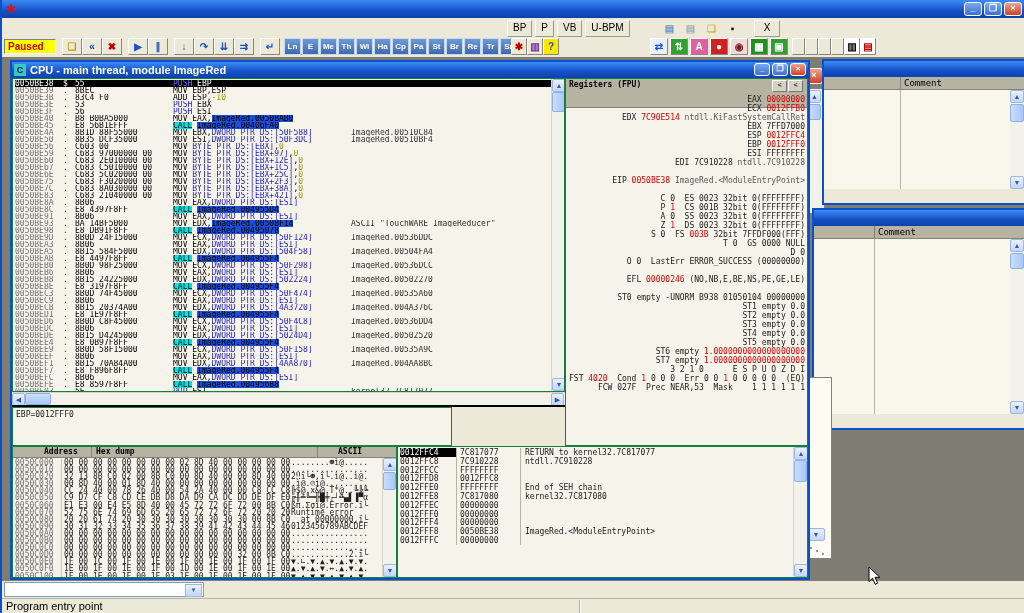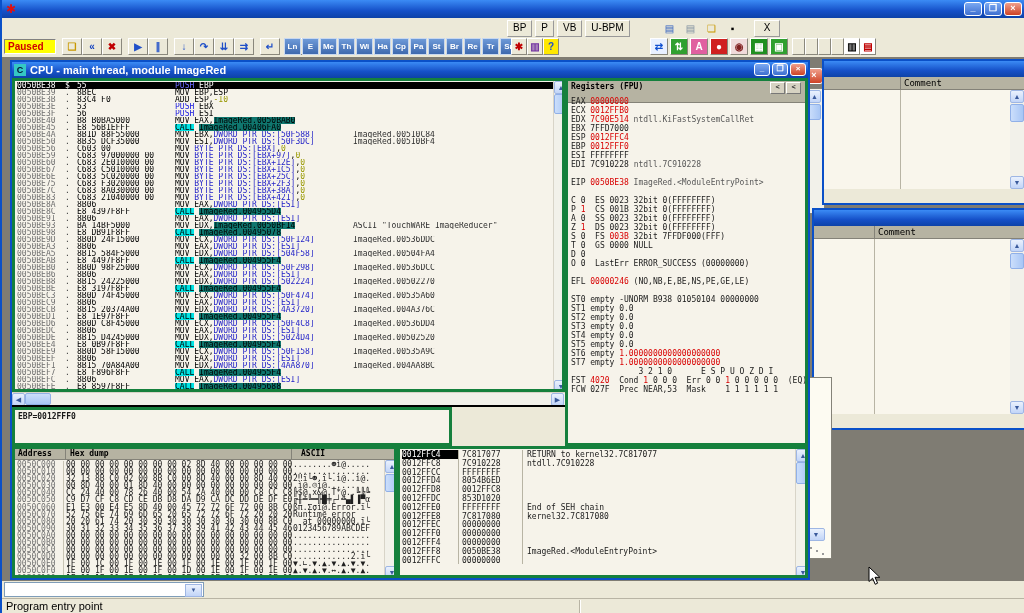--- a/index.html
+++ b/index.html
@@ -37,22 +37,22 @@
   .mdi{left:0;top:57px;width:1024px;height:524px;background:#7F7C73;overflow:hidden;}
 
   
   .childwin{position:absolute;border:2px solid #0A50C8;box-sizing:border-box;background:#ECE9D8;}
   .childtitle{height:16px;background:linear-gradient(180deg,#3B8BF5,#1550C8 60%,#0D42A8);display:flex;align-items:center;position:relative;}
   .childtitle .ct-icon{width:12px;height:12px;background:#35C8C4;color:#013;font-size:9px;font-weight:bold;text-align:center;line-height:12px;margin-left:2px;}
   .childtitle .ct-text{color:#fff;font-weight:bold;font-size:11px;margin-left:4px;white-space:nowrap;}
   .childtitle .win-controls{top:1px;right:2px;}
 
   
-  .pane{position:absolute;background:#F6F3EA;border:3px solid #15803d;box-sizing:border-box;overflow:hidden;}
-  .pane-header{background:#B6B3A2;border-bottom:1px solid #848278;color:#000;font-size:8px;font-weight:bold;line-height:12px;height:22px;padding-left:3px;box-sizing:border-box;font-family:"DejaVu Sans Mono",monospace;position:relative;}
+  .pane{position:absolute;background:#F6F3EA;border:1px solid #15803d;box-sizing:border-box;overflow:hidden;}
+  .pane-header{background:#B6B3A2;border-bottom:1px solid #848278;color:#000;font-size:8px;font-weight:bold;line-height:12px;height:29px;padding-left:3px;box-sizing:border-box;font-family:"DejaVu Sans Mono",monospace;position:relative;}
   .hdr-btn{position:absolute;top:1px;width:13px;height:10px;background:#D6D2C2;border:1px solid #fff;border-bottom-color:#777;border-right-color:#777;font-size:7px;line-height:8px;text-align:center;font-weight:bold;color:#333;}
 
   
   .sb{position:absolute;background:#F2F1EA;border-left:1px solid #D8D4C8;box-sizing:border-box;}
   .sbh{border-left:none;border-top:1px solid #D8D4C8;}
   .sbtn{position:absolute;width:14px;height:13px;background:linear-gradient(#EAF1FD,#C2D5F8);border:1px solid #9EB6E4;border-radius:2px;box-sizing:border-box;color:#3A5A9C;font-size:7px;text-align:center;line-height:11px;}
   .sthumb{position:absolute;background:linear-gradient(90deg,#CBDEFB,#A8C6F5);border:1px solid #90B0E8;border-radius:2px;box-sizing:border-box;}
   .sthumb.h{background:linear-gradient(#CBDEFB,#A8C6F5);}
 
   
@@ -61,31 +61,31 @@
   .c-addr{width:48px;color:#707070;}
   .c-pre{width:12px;color:#404040;}
   .c-bytes{width:98px;color:#000;}
   .c-instr{width:178px;color:#000;}
   .c-cmt{width:200px;color:#303030;}
   .asm-row.sel{background:#000;}
   .asm-row.sel>div{color:#fff;}
   .s-k{color:#2020E0;}
   .s-m{color:#2424C8;}
   .s-i{color:#989800;}
-  .s-t{background:#0f766e;color:#000;}
+  .s-t{background:#1d4ed8;color:#000;}
   .s-C{background:#00E4E4;color:#000;}
   .sel .s-k{color:#6A6AFF;}
 
   
-  .reg-line{height:9px;font-size:8px;line-height:9px;white-space:pre;color:#1A1A1A;font-family:"DejaVu Sans Mono",monospace;}
+  .reg-line{height:9px;font-size:8px;line-height:9px;white-space:pre;color:#1A1A1A;font-family:"DejaVu Sans Mono",monospace;text-align:right;}
   .s-r{color:#D80000;}
   .s-g{color:#585858;}
 
   
-  .dump-hcell{position:absolute;top:0;font-size:8px;font-weight:bold;line-height:10px;color:#000;font-family:"DejaVu Sans Mono",monospace;}
+  .dump-hcell{position:absolute;top:0;font-size:8px;font-weight:bold;line-height:10px;color:#000;font-family:"DejaVu Sans Mono",monospace;margin-left:28px;}
   .dump-row{display:flex;height:7.1px;font-size:8px;line-height:8px;white-space:pre;font-family:"DejaVu Sans Mono",monospace;}
   .d-addr{width:46px;color:#707070;flex:none;}
   .d-hex{width:228px;color:#202020;flex:none;border-left:1px solid #C8C4B4;border-right:1px solid #C8C4B4;padding-left:2px;box-sizing:border-box;}
   .d-ascii{color:#202020;flex:none;padding-left:2px;}
 
   
   .stk-row{display:flex;height:8.8px;font-size:8px;line-height:9px;white-space:pre;font-family:"DejaVu Sans Mono",monospace;}
   .k-addr{width:56px;color:#202020;flex:none;border-right:1px solid #B8B4A4;}
   .k-val{width:60px;color:#202020;flex:none;border-right:1px solid #B8B4A4;padding-left:3px;}
   .k-cmt{color:#202020;flex:none;padding-left:4px;}
@@ -320,21 +320,21 @@
           </div>
         </div>
 
         <div class="sb sbh" style="left:0;top:314px;width:553px;height:13px;">
           <span class="sbtn" style="left:0;top:0;width:13px;">◀</span>
           <span class="sthumb h" style="left:13px;top:0;width:26px;height:12px;"></span>
           <span class="sbtn" style="left:539px;top:0;width:13px;">▶</span>
         </div>
 
         <div class="abs blackline" style="left:0;top:327px;width:553px;height:2px;"></div>
-        <div class="pane" style="left:0;top:329px;width:440px;height:39px;font-weight:bold;">
+        <div class="pane" style="left:0;top:329px;width:440px;height:39px;">
           <span class="mono" style="position:absolute;left:3px;top:2px;font-size:8px;color:#1A1A1A;">EBP=0012FFF0</span>
         </div>
 
         <div class="pane" style="left:553px;top:0;width:243px;height:368px;">
           <div class="pane-header">
             <span>Registers (FPU)</span>
             <span class="hdr-btn" style="right:20px;">&lt;</span>
             <span class="hdr-btn" style="right:4px;">&lt;</span>
           </div>
           <div id="reg-lines" style="position:absolute;left:3px;top:16px;width:236px;">
@@ -371,56 +371,54 @@
               <div class="reg-line"><span>              3 2 1 0      E S P U O Z D I</span></div>
               <div class="reg-line"><span>FST </span><span class="s-r">4020</span><span>  Cond </span><span class="s-r">1</span><span> 0 0 0  Err 0 0 </span><span class="s-r">1</span><span> 0 0 0 0 0  (EQ)</span></div>
               <div class="reg-line"><span>FCW 027F  Prec NEAR,53  Mask    1 1 1 1 1 1</span></div>
             </div>
         </div>
 
         <div class="pane" style="left:0;top:368px;width:385px;height:132px;">
           <div class="pane-header" style="height:11px;line-height:10px;">
             <span class="dump-hcell" style="left:3px;">Address</span>
             <span class="dump-hcell" style="left:50px;border-left:1px solid #848278;padding-left:4px;">Hex dump</span>
-            <span class="dump-hcell" style="left:276px;border-left:1px solid #848278;padding-left:9px;">ASCII</span>
+            <span class="dump-hcell" style="left:276px;border-left:1px solid #848278;padding-left:20px;">ASCII</span>
           </div>
           <div id="dump-rows" style="position:absolute;left:2px;top:12px;width:368px;">
               <div class="dump-row"><div class="d-addr">0050C000</div><div class="d-hex">00 00 00 00 00 00 00 00 02 8D 40 00 00 00 00 00</div><div class="d-ascii">........☻ì@.....</div></div>
               <div class="dump-row"><div class="d-addr">0050C010</div><div class="d-hex">00 00 00 00 00 00 00 00 00 00 00 00 00 00 00 00</div><div class="d-ascii">................</div></div>
               <div class="dump-row"><div class="d-addr">0050C020</div><div class="d-hex">32 13 8B C0 02 00 8B C0 00 8D 40 00 00 8D 40 00</div><div class="d-ascii">2‼ï└☻.ï└.ì@..ì@.</div></div>
               <div class="dump-row"><div class="d-addr">0050C030</div><div class="d-hex">00 8D 40 00 01 8D 40 00 00 00 00 00 00 00 00 00</div><div class="d-ascii">.ì@.☺ì@.........</div></div>
               <div class="dump-row"><div class="d-addr">0050C040</div><div class="d-hex">CC 24 40 00 78 26 40 00 54 2A 40 00 00 C8 CC C8</div><div class="d-ascii">╠$@.x&amp;@.T*@..╚╠╚</div></div>
               <div class="dump-row"><div class="d-addr">0050C050</div><div class="d-hex">C9 D7 CF C8 CD CE DB D8 DA D9 CA DC DD DE DF E0</div><div class="d-ascii">╔╫╧╚═╬█╪┌┘╩▄▌▐▀α</div></div>
               <div class="dump-row"><div class="d-addr">0050C060</div><div class="d-hex">E1 E3 00 E4 E5 8D 40 00 45 72 72 6F 72 00 8B C0</div><div class="d-ascii">ßπ.Σσì@.Error.ï└</div></div>
               <div class="dump-row"><div class="d-addr">0050C070</div><div class="d-hex">52 75 6E 74 69 6D 65 20 65 72 72 6F 72 20 20 20</div><div class="d-ascii">Runtime error   </div></div>
               <div class="dump-row"><div class="d-addr">0050C080</div><div class="d-hex">20 20 61 74 20 30 30 30 30 30 30 30 30 00 8B C0</div><div class="d-ascii">  at 00000000.ï└</div></div>
               <div class="dump-row"><div class="d-addr">0050C090</div><div class="d-hex">30 31 32 33 34 35 36 37 38 39 41 42 43 44 45 46</div><div class="d-ascii">0123456789ABCDEF</div></div>
               <div class="dump-row"><div class="d-addr">0050C0A0</div><div class="d-hex">00 00 00 00 00 00 00 00 00 00 00 00 00 00 00 00</div><div class="d-ascii">................</div></div>
               <div class="dump-row"><div class="d-addr">0050C0B0</div><div class="d-hex">00 00 00 00 00 00 00 00 00 00 00 00 00 00 00 00</div><div class="d-ascii">................</div></div>
               <div class="dump-row"><div class="d-addr">0050C0C0</div><div class="d-hex">00 00 00 00 00 00 00 00 00 00 00 00 00 00 00 00</div><div class="d-ascii">................</div></div>
               <div class="dump-row"><div class="d-addr">0050C0D0</div><div class="d-hex">00 00 00 00 00 00 00 00 00 00 00 00 32 00 8B C0</div><div class="d-ascii">............2.ï└</div></div>
               <div class="dump-row"><div class="d-addr">0050C0E0</div><div class="d-hex">1F 00 1C 00 1F 00 1E 00 1F 00 1E 00 1F 00 1F 00</div><div class="d-ascii">▼.∟.▼.▲.▼.▲.▼.▼.</div></div>
               <div class="dump-row"><div class="d-addr">0050C0F0</div><div class="d-hex">1E 00 1F 00 1E 00 1F 00 1D 00 1E 00 1F 00 1E 00</div><div class="d-ascii">▲.▼.▲.▼.↔.▲.▼.▲.</div></div>
-              <div class="dump-row"><div class="d-addr">0050C100</div><div class="d-hex">1F 00 1E 00 1F 00 1F 00 1E 00 1F 08 1E 00 1F 00</div><div class="d-ascii">▼.▲.▼.▼.▲.▼.▲.▼.</div></div>
+              <div class="dump-row"><div class="d-addr">0050C100</div><div class="d-hex">1F 00 1E 00 1F 00 1F 03 1E 00 1F 00 1E 00 1F 00</div><div class="d-ascii">▼.▲.▼.▼.▲.▼.▲.▼.</div></div>
             </div>
           <div class="sb" style="left:369px;top:11px;width:14px;height:119px;">
             <span class="sbtn" style="left:0;top:0;">▲</span>
             <span class="sthumb" style="left:0;top:14px;width:13px;height:18px;"></span>
             <span class="sbtn" style="left:0;top:106px;">▼</span>
           </div>
         </div>
 
         <div class="pane" style="left:385px;top:368px;width:411px;height:132px;">
           <div id="stack-rows" style="position:absolute;left:2px;top:1px;width:392px;">
               <div class="stk-row"><div class="k-addr sel">0012FFC4</div><div class="k-val">7C817077</div><div class="k-cmt">RETURN to kernel32.7C817077</div></div>
               <div class="stk-row"><div class="k-addr">0012FFC8</div><div class="k-val">7C910228</div><div class="k-cmt">ntdll.7C910228</div></div>
               <div class="stk-row"><div class="k-addr">0012FFCC</div><div class="k-val">FFFFFFFF</div><div class="k-cmt"></div></div>
-              <div class="stk-row"><div class="k-addr">0012FFD4</div><div class="k-val">8054B6ED</div><div class="k-cmt"></div></div>
               <div class="stk-row"><div class="k-addr">0012FFD8</div><div class="k-val">0012FFC8</div><div class="k-cmt"></div></div>
-              <div class="stk-row"><div class="k-addr">0012FFDC</div><div class="k-val">853D1020</div><div class="k-cmt"></div></div>
               <div class="stk-row"><div class="k-addr">0012FFE0</div><div class="k-val">FFFFFFFF</div><div class="k-cmt">End of SEH chain</div></div>
               <div class="stk-row"><div class="k-addr">0012FFE8</div><div class="k-val">7C817080</div><div class="k-cmt">kernel32.7C817080</div></div>
               <div class="stk-row"><div class="k-addr">0012FFEC</div><div class="k-val">00000000</div><div class="k-cmt"></div></div>
               <div class="stk-row"><div class="k-addr">0012FFF0</div><div class="k-val">00000000</div><div class="k-cmt"></div></div>
               <div class="stk-row"><div class="k-addr">0012FFF4</div><div class="k-val">00000000</div><div class="k-cmt"></div></div>
               <div class="stk-row"><div class="k-addr">0012FFF8</div><div class="k-val">0050BE38</div><div class="k-cmt">ImageRed.&lt;ModuleEntryPoint&gt;</div></div>
               <div class="stk-row"><div class="k-addr">0012FFFC</div><div class="k-val">00000000</div><div class="k-cmt"></div></div>
             </div>
           <div class="sb" style="left:395px;top:0;width:14px;height:130px;">
             <span class="sbtn" style="left:0;top:0;">▲</span>

